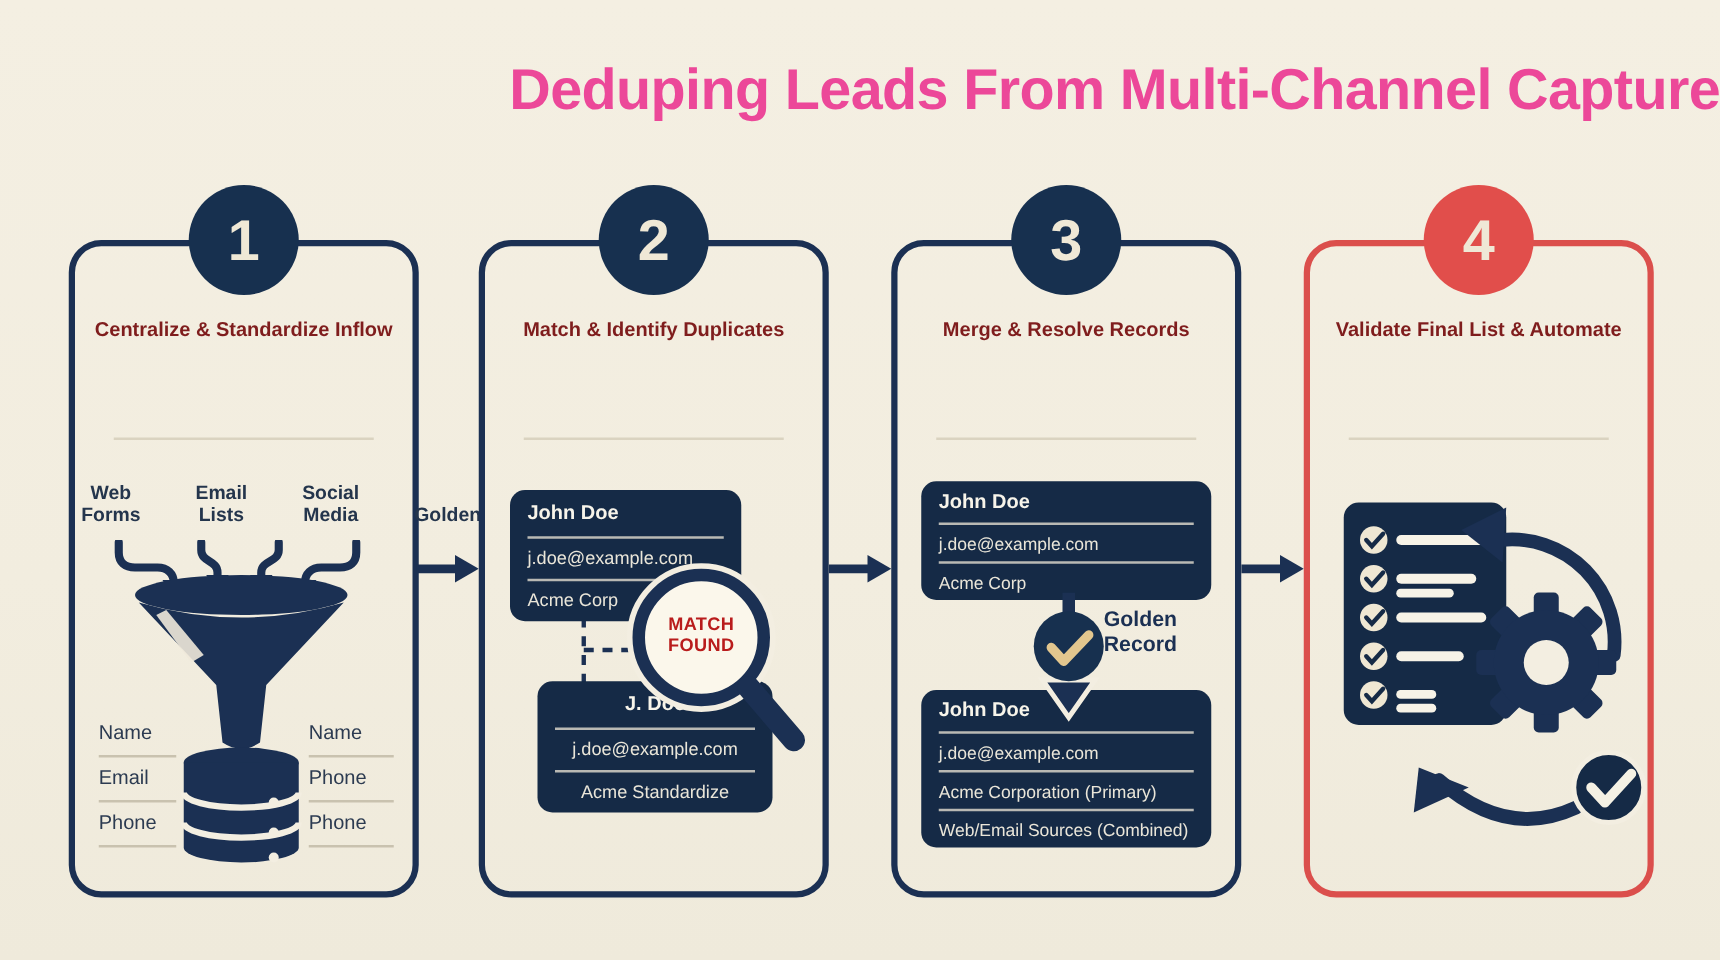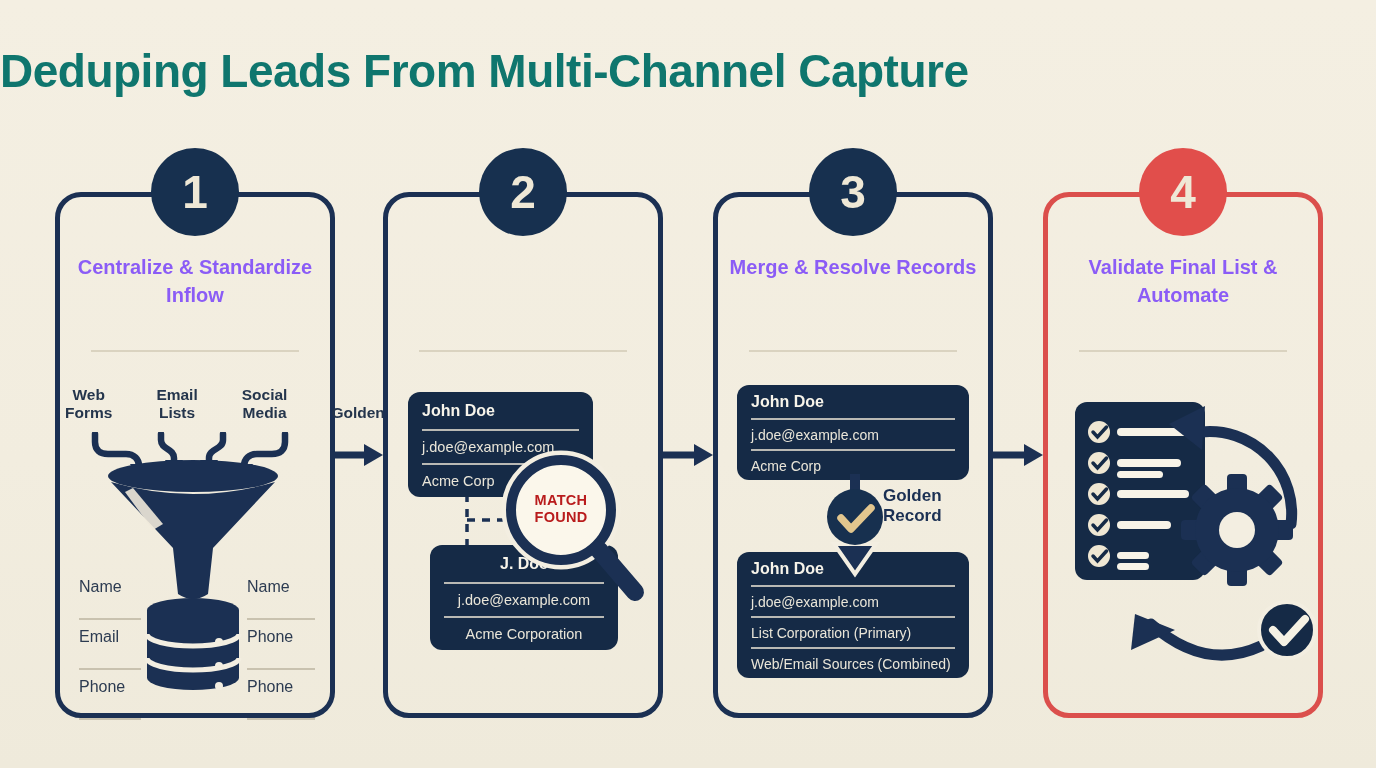--- a/index.html
+++ b/index.html
@@ -4,60 +4,60 @@
 <style>
   * { margin:0; padding:0; box-sizing:border-box; }
   html,body { width:1376px; height:768px; }
   body {
     font-family:"Liberation Sans", sans-serif;
     background:linear-gradient(180deg,#F4EFE2 0%,#F2EDDF 60%,#EFEADB 100%);
     position:relative; overflow:hidden;
   }
   .main-title {
     position:absolute; top:44px; left:0; width:100%;
-    text-align:left; font-size:46px; font-weight:800;
-    color:#0f766e; letter-spacing:-0.5px;
+    text-align:right; font-size:46px; font-weight:800;
+    color:#ec4899; letter-spacing:-0.5px;
   }
   .panel { position:absolute; top:192px; width:280px; height:526px; }
   .panel-frame {
     position:absolute; inset:0; border:5px solid #1B3053; border-radius:26px;
   }
   .panel.red .panel-frame { border-color:#DB4F4C; }
   .step-circle {
     position:absolute; top:-44px; left:50%; transform:translateX(-50%);
     width:88px; height:88px; border-radius:50%;
     background:#17304F; color:#EFE8D6;
     display:flex; align-items:center; justify-content:center;
     font-size:46px; font-weight:bold; z-index:5;
   }
   .panel.red .step-circle { background:#E14E4B; }
   .panel-title {
     position:absolute; top:62px; left:16px; right:16px;
-    text-align:center; font-size:20px; font-weight:bold;
-    color:#8b5cf6; line-height:1.38;
+    text-align:center; font-size:16px; font-weight:bold;
+    color:#7f1d1d; line-height:1.38;
   }
   .divider {
     position:absolute; top:158px; left:36px; right:36px; height:2px;
     background:#DAD3C0;
   }
   
   .sources-row {
     position:absolute; top:194px; left:10px; right:6px;
     display:flex; justify-content:space-between; align-items:flex-end;gap:44px;
   }
   .source-label {
     width:60px; text-align:center; font-size:15.5px; font-weight:bold;
     color:#24354C; line-height:1.16;
   }
   .funnel-svg { position:absolute; top:240px; left:0; }
   .fieldlist { position:absolute; top:386px; }
   .fieldlist.left  { left:24px; width:62px; }
   .fieldlist.right { left:192px; width:68px; }
   .fitem {
-    font-size:16px; color:#2C3B51; padding-bottom:22px; margin-bottom:8px;
+    font-size:16px; color:#2C3B51; padding-bottom:8px; margin-bottom:8px;
     border-bottom:2px solid #C9C2AF;
   }
   
   .record-card {
     position:absolute; background:#152A46; border-radius:12px; z-index:2;
   }
   .rc-name { font-size:16px; font-weight:bold; color:#F7F4EA; padding:10px 14px 9px; }
   .rc-sep  { height:2px; background:rgba(240,234,218,.75); margin:0 14px; }
   .rc-field{ font-size:14.5px; color:#EAE6D9; padding:8px 14px; }
   .record-card.compact .rc-name { padding:8px 14px 7px; }
@@ -140,40 +140,41 @@
     <div class="fitem">Phone</div>
     <div class="fitem">Phone</div>
   </div>
 </div>
 
 <div class="panel" style="left:383px">
   <div class="panel-frame"></div>
   <div class="step-circle">
       <span>2</span>
     </div>
+  <div class="panel-title">Match &amp; Identify Duplicates</div>
   <div class="divider"></div>
 
   <svg class="dash-svg" width="280" height="70" viewBox="0 0 280 70">
     <path d="M 84,6 V 62 M 84,32 H 130" stroke="#1B3053" stroke-width="3.5" stroke-dasharray="8 7" fill="none"></path>
   </svg>
 
   <div class="record-card p2a">
     <div class="rc-name">John Doe</div>
     <div class="rc-sep"></div>
     <div class="rc-field">j.doe@example.com</div>
     <div class="rc-sep"></div>
     <div class="rc-field">Acme Corp</div>
   </div>
 
   <div class="record-card p2b">
     <div class="rc-name">J. Doe</div>
     <div class="rc-sep"></div>
     <div class="rc-field">j.doe@example.com</div>
     <div class="rc-sep"></div>
-    <div class="rc-field">Acme Corporation</div>
+    <div class="rc-field">Acme Standardize</div>
   </div>
 
   <svg class="magnifier-svg" width="160" height="170" viewBox="0 0 160 170">
     <circle cx="74" cy="70" r="56" fill="none" stroke="#F3EEE1" stroke-width="7"></circle>
     <circle cx="74" cy="70" r="50" fill="#FBF7EB" stroke="#1B3053" stroke-width="10"></circle>
     <line x1="112" y1="110" x2="148" y2="152" stroke="#1B3053" stroke-width="18" stroke-linecap="round"></line>
   </svg>
   <div class="match-badge">MATCH FOUND</div>
 </div>
 
@@ -191,21 +192,21 @@
     <div class="rc-field">j.doe@example.com</div>
     <div class="rc-sep"></div>
     <div class="rc-field">Acme Corp</div>
   </div>
 
   <div class="record-card compact p3b">
     <div class="rc-name">John Doe</div>
     <div class="rc-sep"></div>
     <div class="rc-field">j.doe@example.com</div>
     <div class="rc-sep"></div>
-    <div class="rc-field">List Corporation (Primary)</div>
+    <div class="rc-field">Acme Corporation (Primary)</div>
     <div class="rc-sep"></div>
     <div class="rc-field">Web/Email Sources (Combined)</div>
   </div>
 
   <svg class="golden-svg" width="280" height="110" viewBox="0 0 280 110">
     <rect x="137" y="0" width="10" height="76" fill="#1B3053"></rect>
     <polygon points="121,70 163,70 142,100" fill="#1B3053" stroke="#F3EEE1" stroke-width="4"></polygon>
     <circle cx="142" cy="43" r="28" fill="#17304F"></circle>
     <path d="M 128,44 l 10,11 l 20,-21" stroke="#E2C68E" stroke-width="7.5" fill="none" stroke-linecap="round" stroke-linejoin="round"></path>
   </svg>

